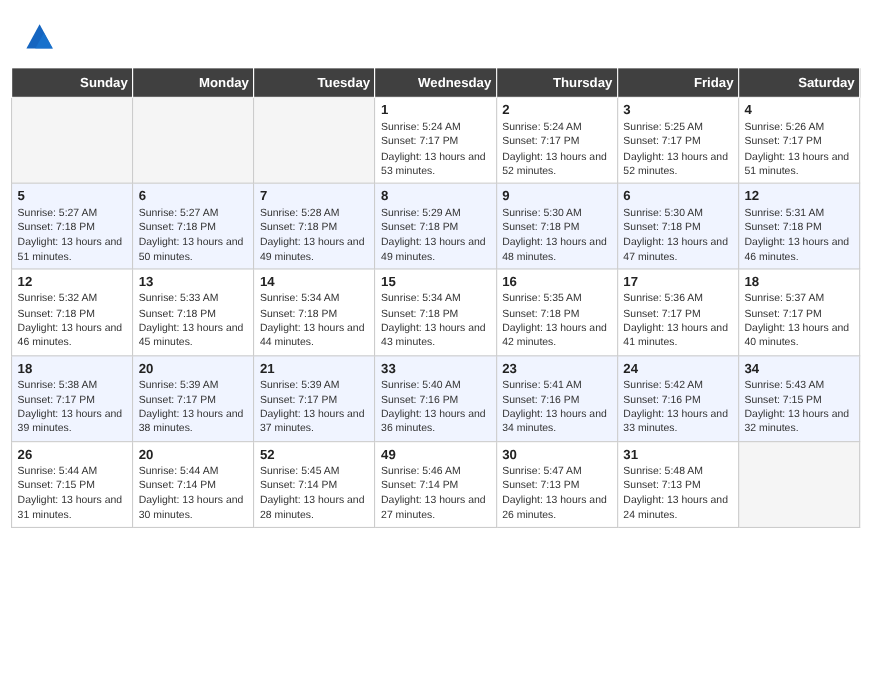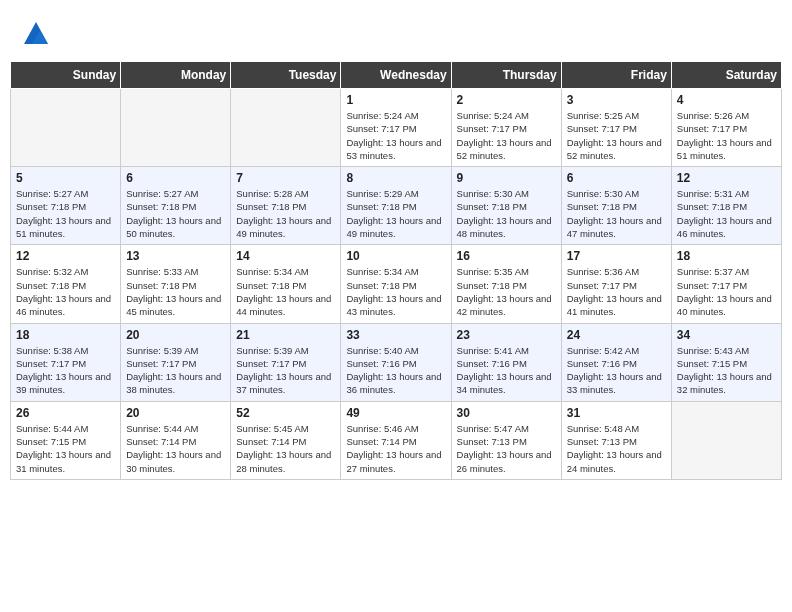--- a/index.html
+++ b/index.html
@@ -179,21 +179,21 @@
         </td>
         <td>
           <span class="day-number">13</span>
           <div class="cell-content">Sunrise: 5:33 AM<br>Sunset: 7:18 PM<br>Daylight: 13 hours and 45 minutes.</div>
         </td>
         <td>
           <span class="day-number">14</span>
           <div class="cell-content">Sunrise: 5:34 AM<br>Sunset: 7:18 PM<br>Daylight: 13 hours and 44 minutes.</div>
         </td>
         <td>
-          <span class="day-number">10</span>
+          <span class="day-number">15</span>
           <div class="cell-content">Sunrise: 5:34 AM<br>Sunset: 7:18 PM<br>Daylight: 13 hours and 43 minutes.</div>
         </td>
         <td>
           <span class="day-number">16</span>
           <div class="cell-content">Sunrise: 5:35 AM<br>Sunset: 7:18 PM<br>Daylight: 13 hours and 42 minutes.</div>
         </td>
         <td>
           <span class="day-number">17</span>
           <div class="cell-content">Sunrise: 5:36 AM<br>Sunset: 7:17 PM<br>Daylight: 13 hours and 41 minutes.</div>
         </td>

